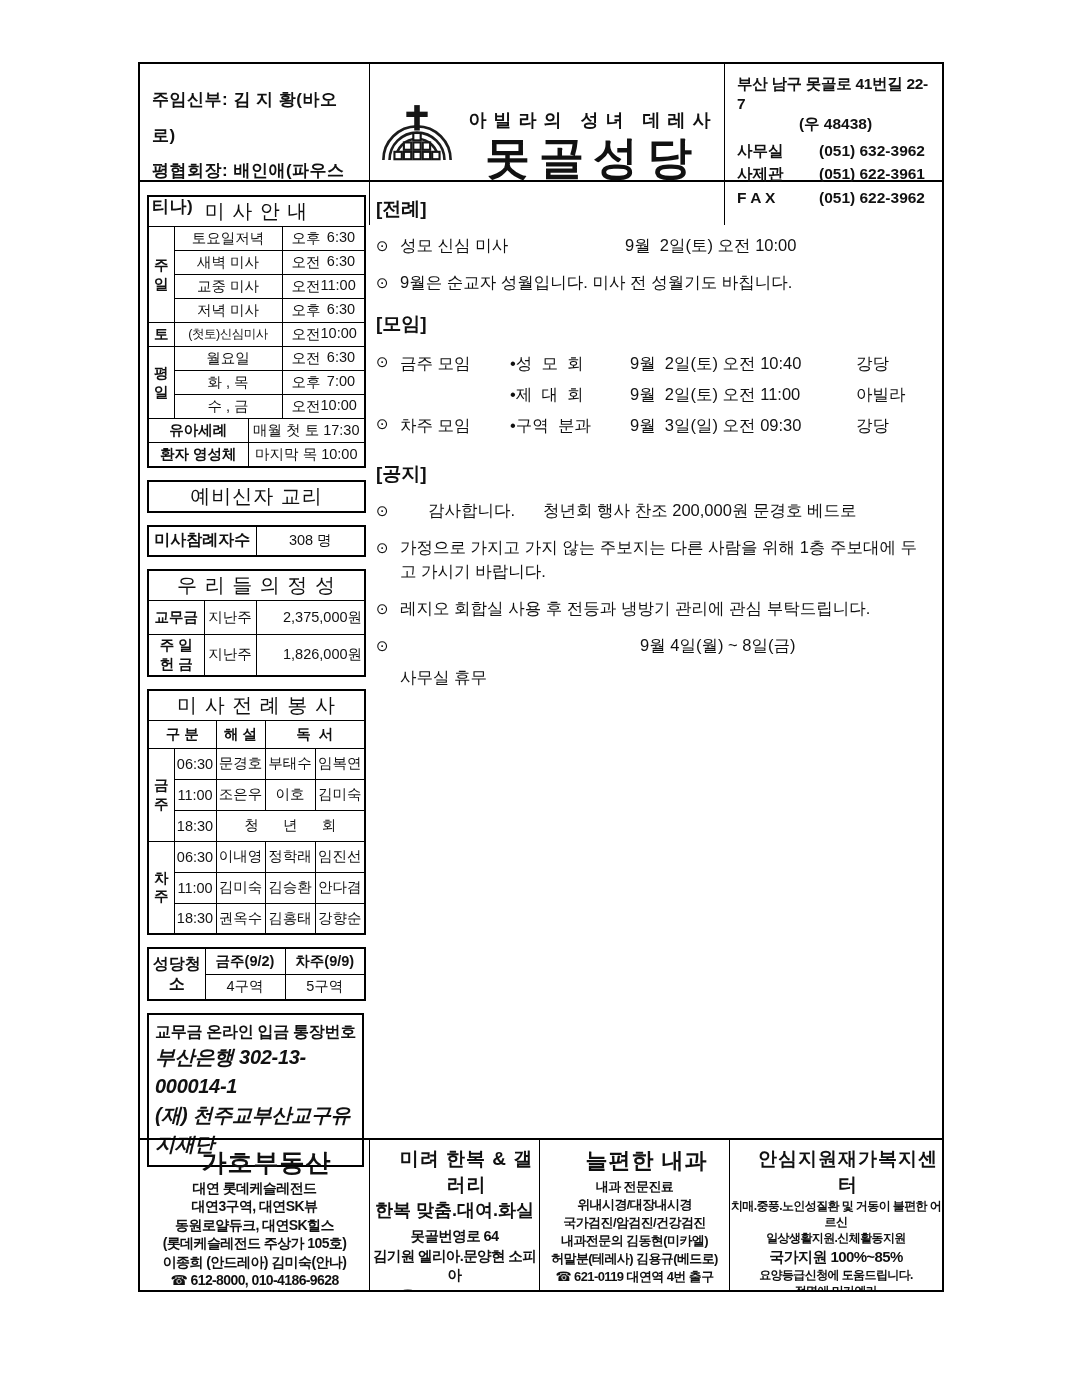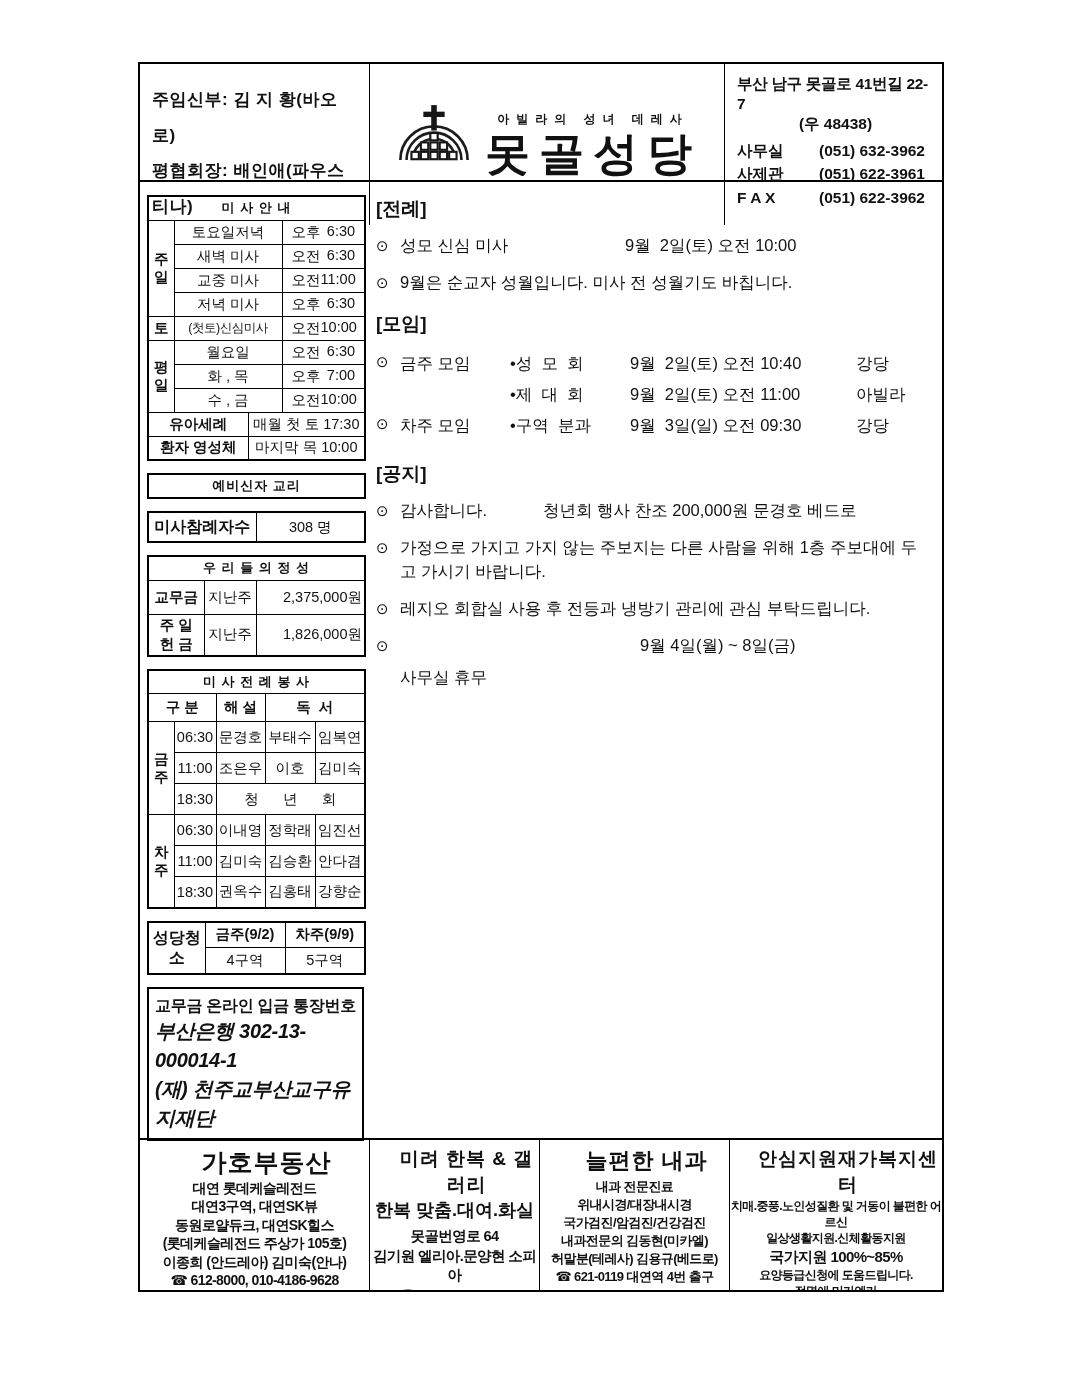--- a/index.html
+++ b/index.html
@@ -18,41 +18,41 @@
   .hdr {
     height:118px; display:grid; grid-template-columns:230px 1fr 218px;
     border-bottom:2px solid #000;
   }
   .hdr-left {
     border-right:1px solid #000; padding:18px 8px 0 12px;
     font-size:17px; font-weight:700; line-height:2.1; letter-spacing:0.5px;
   }
   .hdr-center { display:flex; align-items:center; justify-content:center; gap:10px; }
   .logo-text { text-align:center; }
-  .logo-sub { font-size:12px; font-weight:700; letter-spacing:7px; margin-bottom:2px; }
+  .logo-sub { font-size:18px; font-weight:700; letter-spacing:7px; margin-bottom:2px; }
   .logo-title { font-size:45px; font-weight:800; letter-spacing:9px; line-height:1.05; }
   .hdr-right {
     border-left:1px solid #000; padding:10px 8px 0 12px;
     font-size:15.5px; font-weight:700;
   }
   .addr1 { letter-spacing:-0.3px; }
   .addr2 { text-align:center; margin:1px 0 4px; font-weight:600; }
   .phone-row { display:grid; grid-template-columns:62px auto; gap:20px; line-height:1.5; }
   
   .bdy { display:flex; }
   .sidebar { width:230px; padding:13px 6px 0 7px; flex:0 0 230px; }
   .main { flex:1; padding:14px 14px 0 6px; }
   
   table.tbl {
     width:217px; border-collapse:collapse; border:2px solid #000;
     font-size:14.5px; text-align:center; margin-bottom:12px;
     table-layout:fixed;
   }
   table.tbl td, table.tbl th { border:1px solid #000; height:24px; padding:1px 2px; overflow:hidden; }
-  th.ttl { height:27px; font-size:13px; font-weight:700; letter-spacing:1px; }
+  th.ttl { height:27px; font-size:20px; font-weight:400; letter-spacing:1px; }
   td.grp { font-weight:700; word-break:break-all; line-height:1.25; padding:0 4px; }
   .tm { display:flex; justify-content:space-between; padding:0 7px; white-space:pre; }
   td.bold { font-weight:700; }
   .small { font-size:12.5px; letter-spacing:-0.5px; }
   td.amt { text-align:right; padding-right:6px; }
   .pre { white-space:pre; }
   
   .bank {
     width:217px; border:2px solid #000; padding:5px 4px 6px 6px;
     line-height:1.45; letter-spacing:-0.3px;
@@ -60,21 +60,21 @@
   .bank .b1 { font-size:16px; font-weight:800; }
   .bank .b2, .bank .b3 { font-size:20px; font-weight:600;font-style:italic; }
   
   .sec { margin-bottom:16px; }
   .sec-title { font-size:19px; font-weight:800; margin-bottom:12px; }
   .item { display:flex; font-size:16.5px; line-height:1.45; margin-bottom:13px; }
   .item .bu { width:24px; flex:0 0 24px; font-size:15px; padding-top:1px; }
   .item .t { white-space:normal; }
   .item .t.pre { white-space:pre; }
   .w225 { min-width:225px; }
-  .w140 { min-width:143px; }
+  .w140 { min-width:143px;text-align:center; }
   .w235 { min-width:240px;margin-top:32px; }
   .meet-row {
     display:grid; grid-template-columns:134px 120px 226px auto;
     font-size:16.5px; line-height:1.7; margin-bottom:3px;
   }
   .meet-row .cell { white-space:pre; }
   .meet-row .lbl { display:flex; gap:8px; }
   .meet-row .lbl .bu { width:16px; font-size:15px; }
   
   .ftr {

